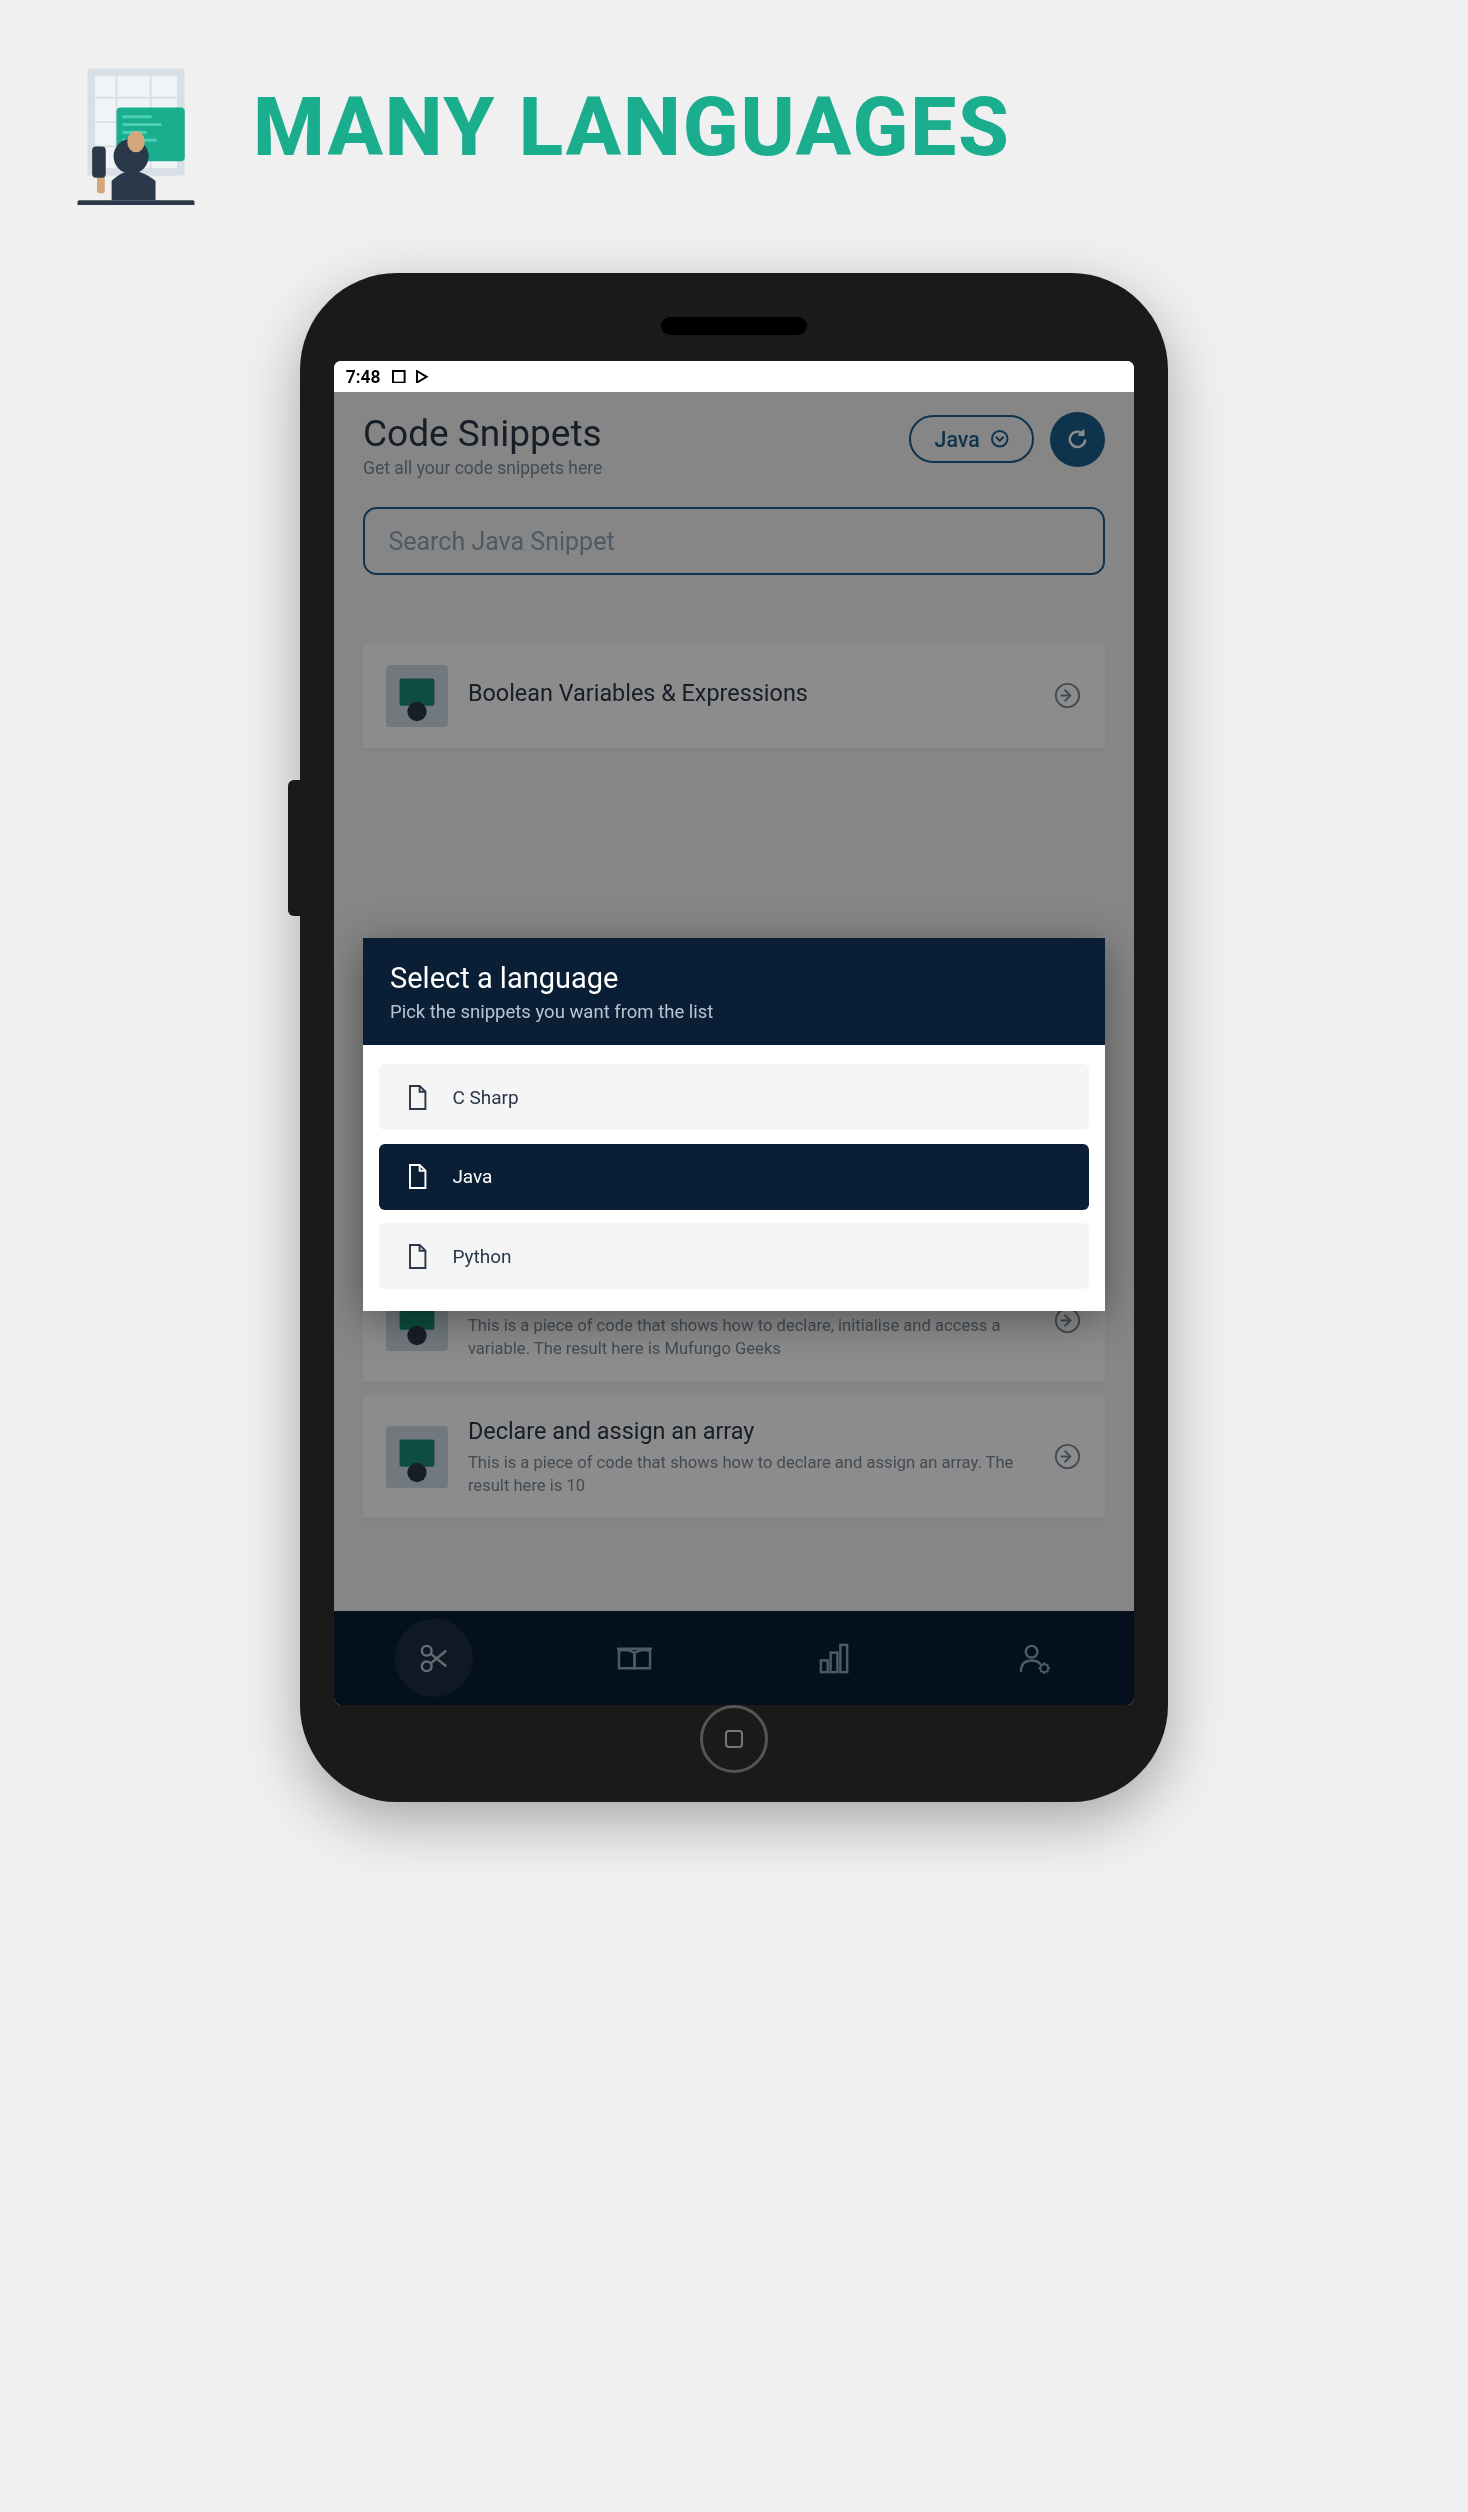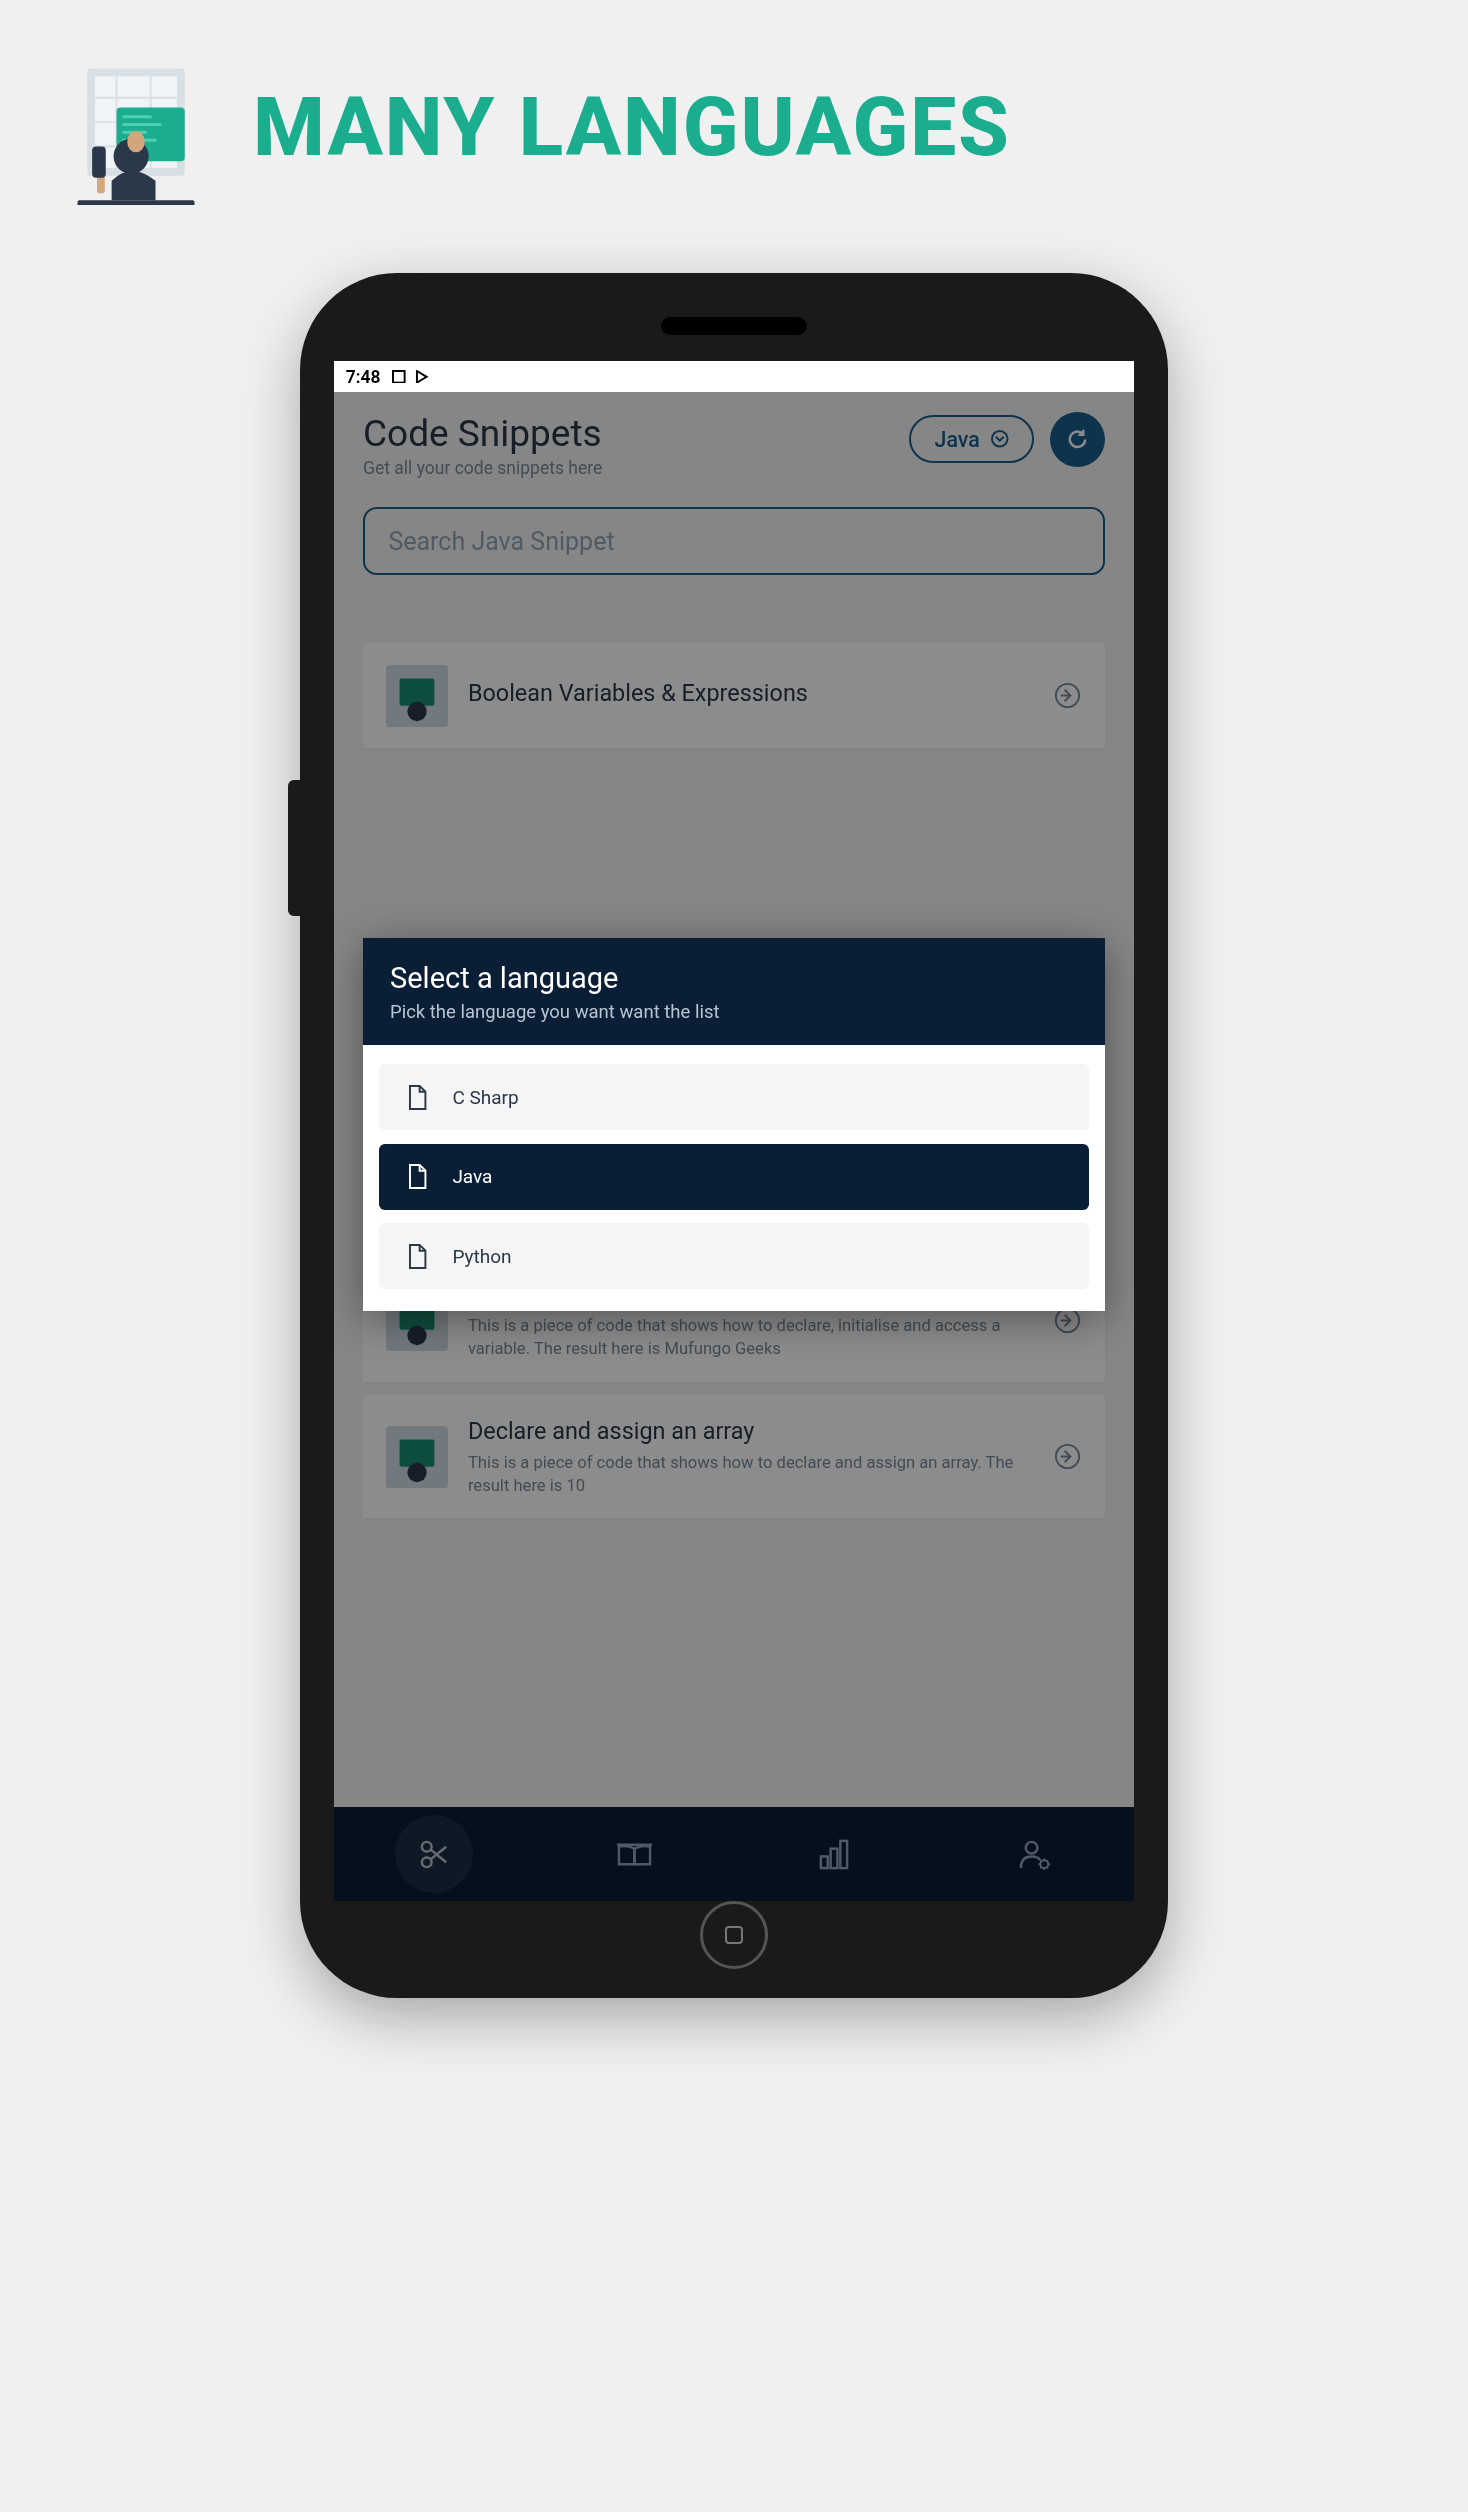--- a/index.html
+++ b/index.html
@@ -54,22 +54,22 @@
   }
   .phone-home-btn-inner {
     width: 17.5px;
     height: 17.5px;
     border: 2.9px solid #777;
     border-radius: 3.9px;
   }
   
   .phone-screen { 
     background: #f5f5f5; 
-    height: 1540px; 
-    border-radius: 0; 
+    height: 1344px; 
+    border-radius: 7px; 
     overflow: hidden; 
     position: relative;
   }
   
   
   .status-bar { 
     background: #fff; 
     height: 31px; 
     display: flex; 
     align-items: center; 
@@ -338,21 +338,21 @@
           </div>
         </div>
 
       </div>
 
       <div class="dimmed-bg"></div>
 
       <div class="modal">
         <div class="modal-header">
           <div class="modal-title">Select a language</div>
-          <div class="modal-subtitle">Pick the language you want want the list</div>
+          <div class="modal-subtitle">Pick the snippets you want from the list</div>
         </div>
         <div class="modal-body">
           <div class="lang-item">
             <svg width="23.4" height="27" viewBox="0 0 24 28">
               <path d="M4 2 L14 2 L20 8 L20 26 L4 26 Z" fill="none" stroke="#2b3849" stroke-width="2"></path>
               <path d="M14 2 L14 8 L20 8" fill="none" stroke="#2b3849" stroke-width="2"></path>
             </svg>
             <span>C Sharp</span>
           </div>
           <div class="lang-item selected">

